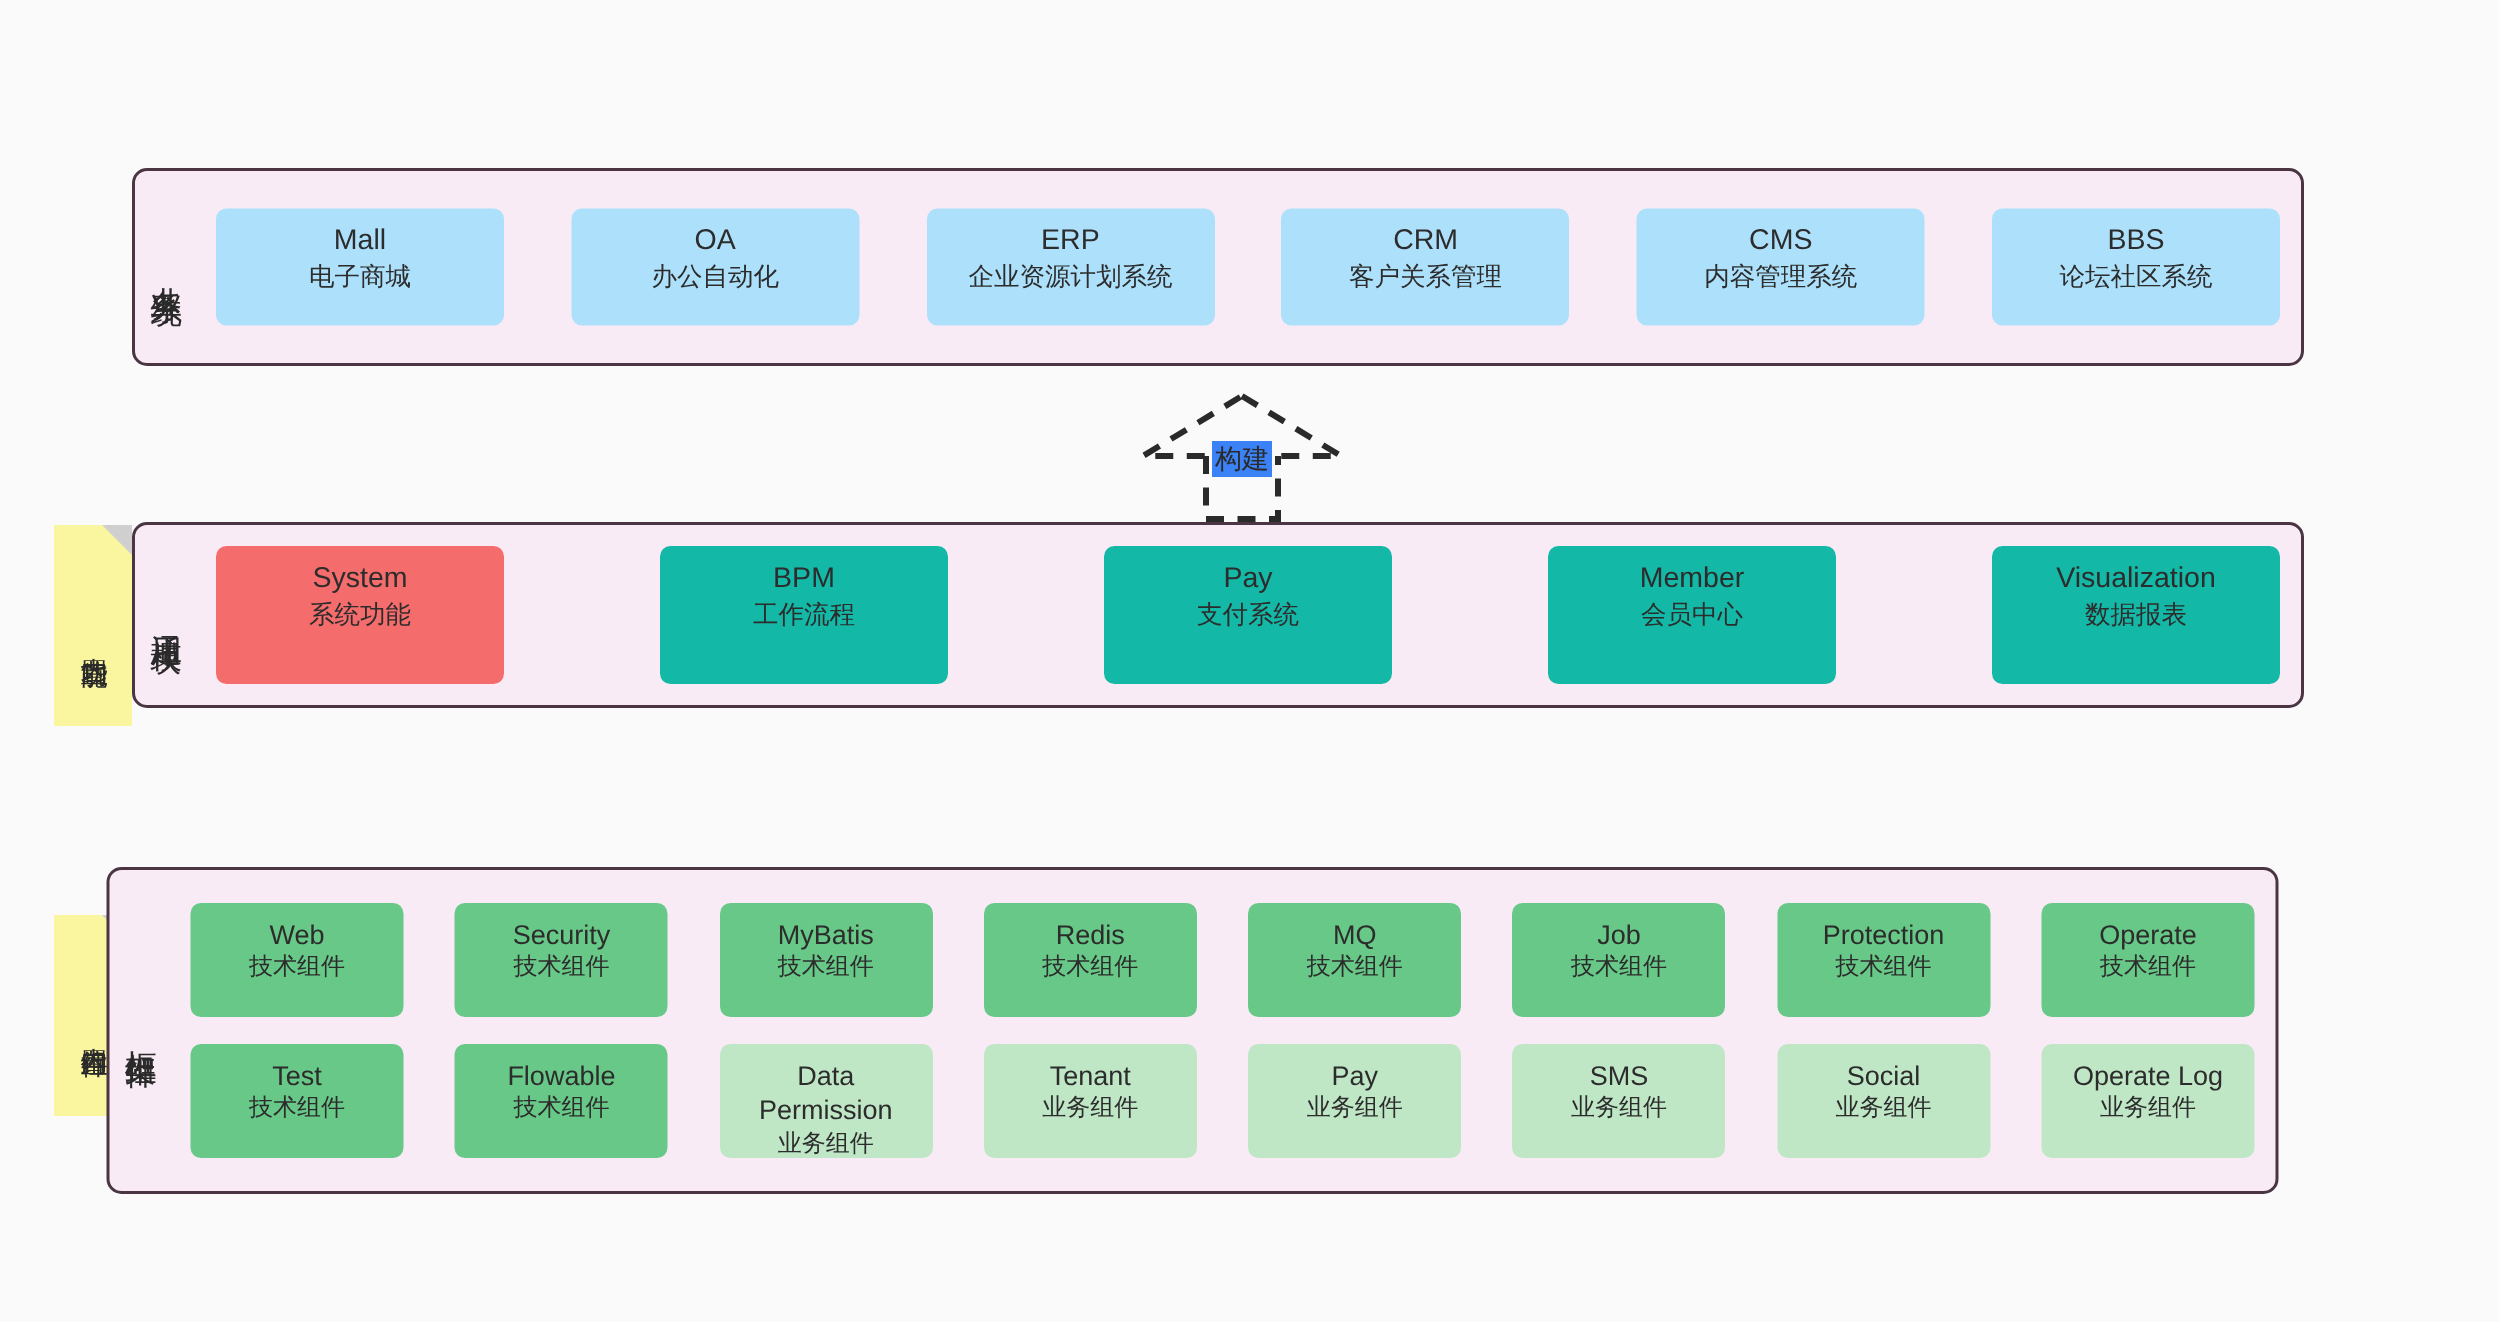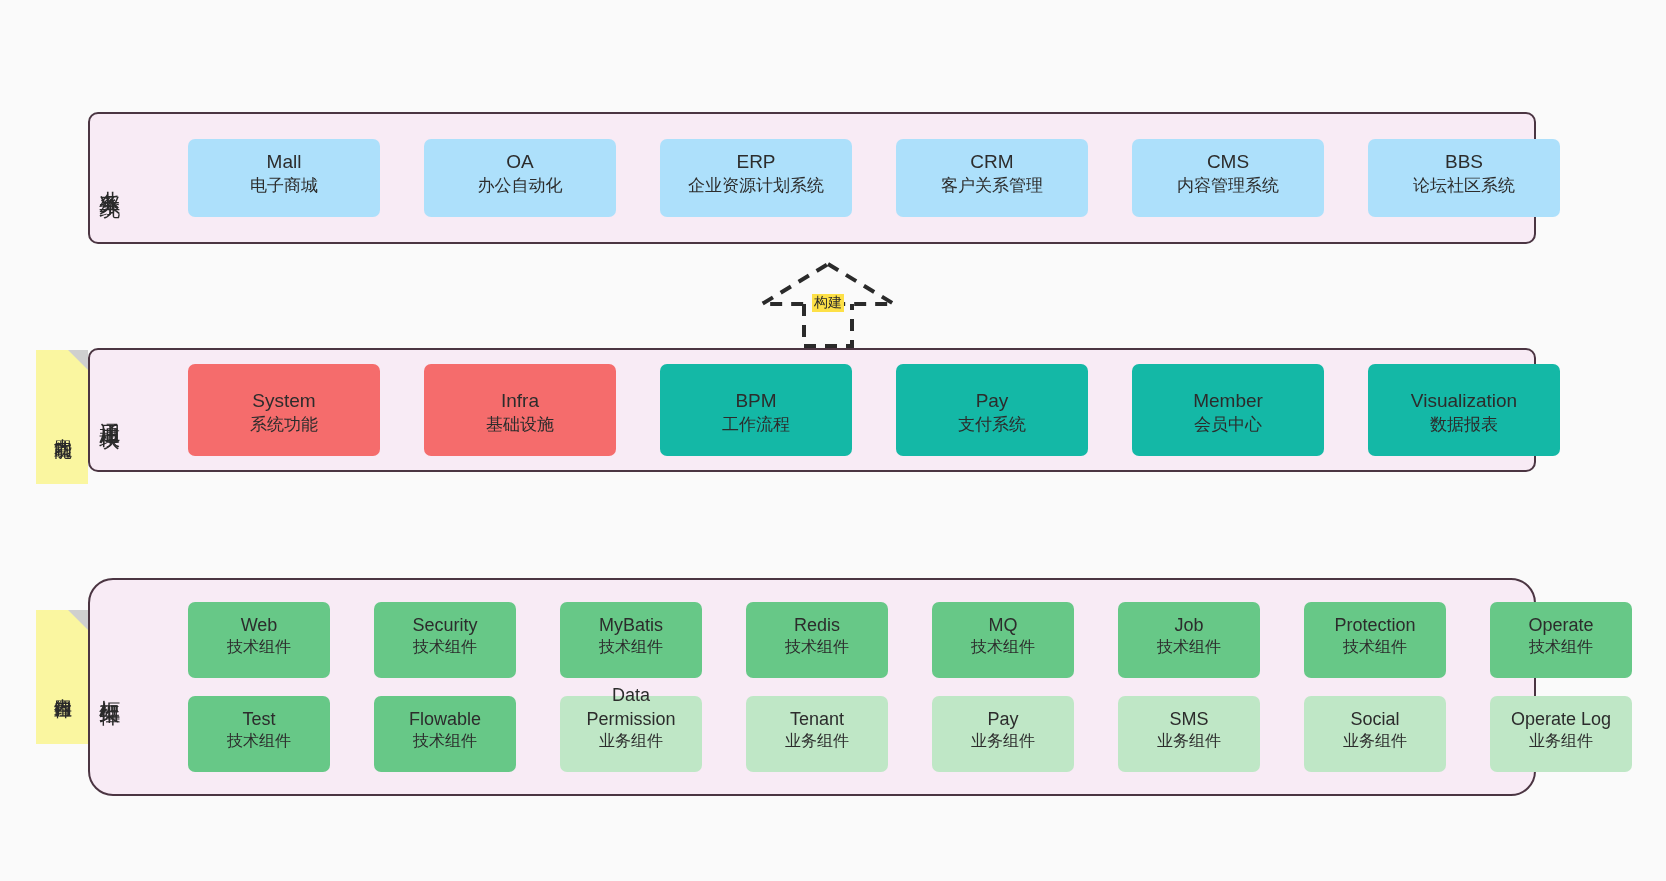--- a/index.html
+++ b/index.html
@@ -62,26 +62,25 @@
     gap: 0;
     justify-content: space-between;
   }
 
   
   .card {
     border-radius: 7px;
     display: flex;
     flex-direction: column;
     align-items: center;
-    justify-content: flex-end;
+    justify-content: flex-start;
     text-align: center;
     color: #2c2c2c;
     line-height: 1.3;
-    padding: 20px 6px;
-    margin-left: 44px;
+    padding: 10px 6px;
   }
   .card .t1 { font-size: 19px; }
   .card .t2 { font-size: 17px; }
 
   
   .row-biz .card {
     width: 192px;
     height: 78px;
     background: #ade0fb;
   }
@@ -135,23 +134,23 @@
 
   
   .arrow {
     position: absolute;
   }
   .arrow svg { display: block; overflow: visible; }
   .arrow-label {
     position: absolute;
     left: 50%;
     transform: translateX(-50%);
-    font-size: 14px;
+    font-size: 18px;
     color: #2a2a2a;
-    background: #fde047;
+    background: #3b82f6;
     padding: 0 2px;
     white-space: nowrap;
     user-select: none;
   }
 </style>
 </head>
 <body>
 
 <div class="canvas">
 
@@ -210,24 +209,20 @@
   <div class="layer" style="left:88px; top:348px; width:1448px; height:124px;">
     <div class="layer-title">通用模块</div>
     <div class="layer-body">
       <div class="row row-mod">
 
         <div class="card c-red">
           <span class="t1">System</span>
           <span class="t2">系统功能</span>
         </div>
 
-        <div class="card c-red">
-          <span class="t1">Infra</span>
-          <span class="t2">基础设施</span>
-        </div>
 
         <div class="card c-pink">
           <span class="t1">BPM</span>
           <span class="t2">工作流程</span>
         </div>
 
         <div class="card c-pink">
           <span class="t1">Pay</span>
           <span class="t2">支付系统</span>
         </div>
@@ -245,21 +240,21 @@
       </div>
     </div>
   </div>
 
 
   <div class="note" style="left:36px; top:610px; height:134px;">
     <span class="fold"></span>
     <span>内置组件</span>
   </div>
 
-  <div class="layer" style="left:88px; top:578px; width:1448px; height:218px;border-radius:25px;">
+  <div class="layer" style="left:71px; top:578px; width:1448px; height:218px;">
     <div class="layer-title">框架组件</div>
     <div class="layer-body">
 
       <div class="row row-fw">
 
         <div class="card c-green">
           <span class="t1">Web</span>
           <span class="t2">技术组件</span>
         </div>
 

